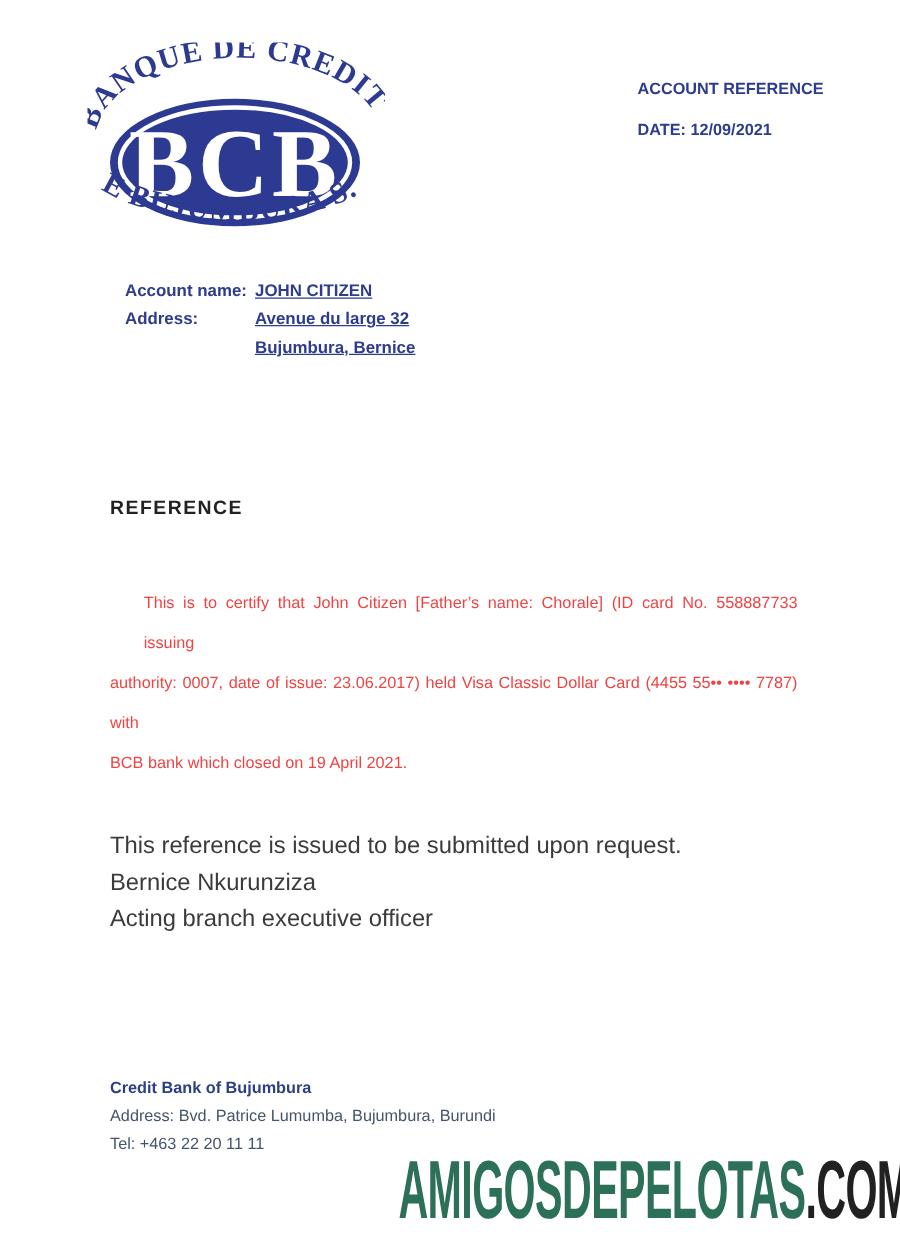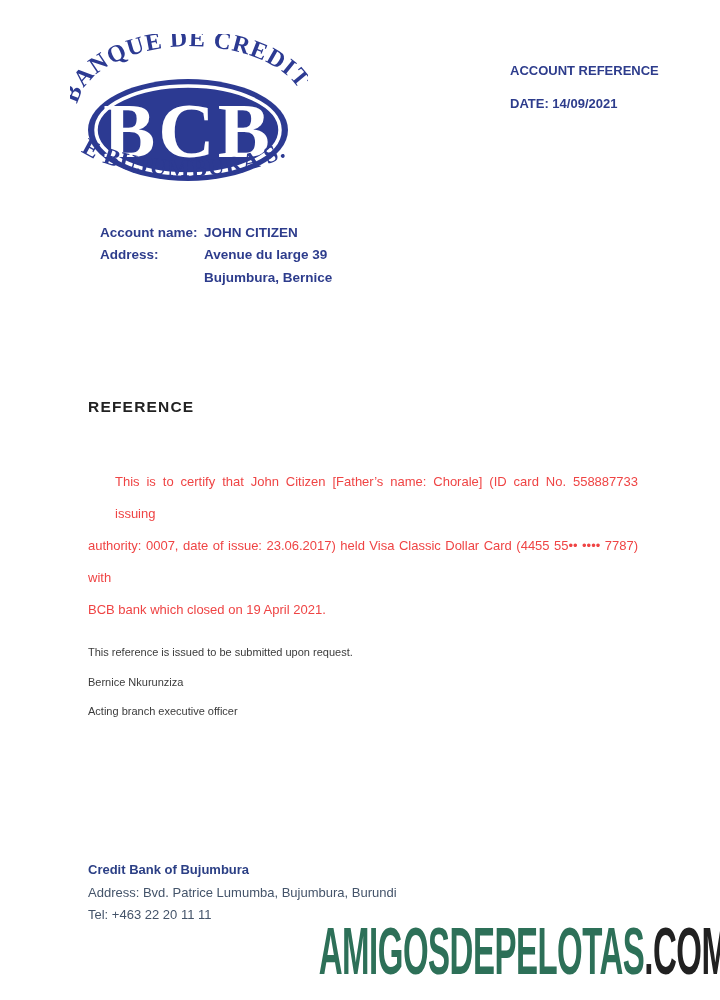--- a/index.html
+++ b/index.html
@@ -59,21 +59,21 @@
     font-size: 13.5px;
     font-weight: bold;
     color: #2d3c8c;
   }
   .account-row {
     display: flex;
     line-height: 22.4px;
     margin-left: 12px;
   }
   .account-row .lbl { width: 104px; flex: 0 0 104px; }
-  .account-row .val { white-space: nowrap; }
+  .account-row .val { white-space: nowrap; text-decoration: underline; }
   
   .ref-title {
     position: absolute;
     left: 88px;
     top: 398px;
     width: 550px;
     font-size: 15.5px;
     font-weight: bold;
     letter-spacing: 1.2px;
     color: #222222;
@@ -91,22 +91,22 @@
     text-align: justify;
     text-align-last: justify;
     white-space: normal;
   }
   .ref-line.first { padding-left: 27px; }
   .ref-line.last { text-align-last: left; }
   
   .closing {
     position: absolute;
     left: 88px;
-    top: 638px;
-    font-size: 11px;
+    top: 662px;
+    font-size: 19px;
     color: #3b3b3b;
     line-height: 29.5px;
   }
   
   .footer {
     position: absolute;
     left: 88px;
     top: 859px;
     font-size: 13px;
     line-height: 22.5px;
@@ -146,31 +146,31 @@
       </text>
       <text class="logo-bcb" x="118" y="123" text-anchor="middle">BCB</text>
       <text class="logo-arc-text" text-anchor="middle">
         <textPath href="#arc-bottom" startOffset="50%">DE BUJUMBURA S.M.</textPath>
       </text>
     </svg>
   </div>
 
   <div class="header-right">
     <div>ACCOUNT REFERENCE</div>
-    <div>DATE: 14/09/2021</div>
+    <div>DATE: 12/09/2021</div>
   </div>
 
   <div class="account-info">
     <div class="account-row">
       <span class="lbl">Account name:</span>
       <span class="val">JOHN CITIZEN</span>
     </div>
     <div class="account-row">
       <span class="lbl">Address:</span>
-      <span class="val">Avenue du large 39</span>
+      <span class="val">Avenue du large 32</span>
     </div>
     <div class="account-row">
       <span class="lbl"></span>
       <span class="val">Bujumbura, Bernice</span>
     </div>
   </div>
 
   <div class="ref-title">REFERENCE</div>
 
   <div class="ref-para">

